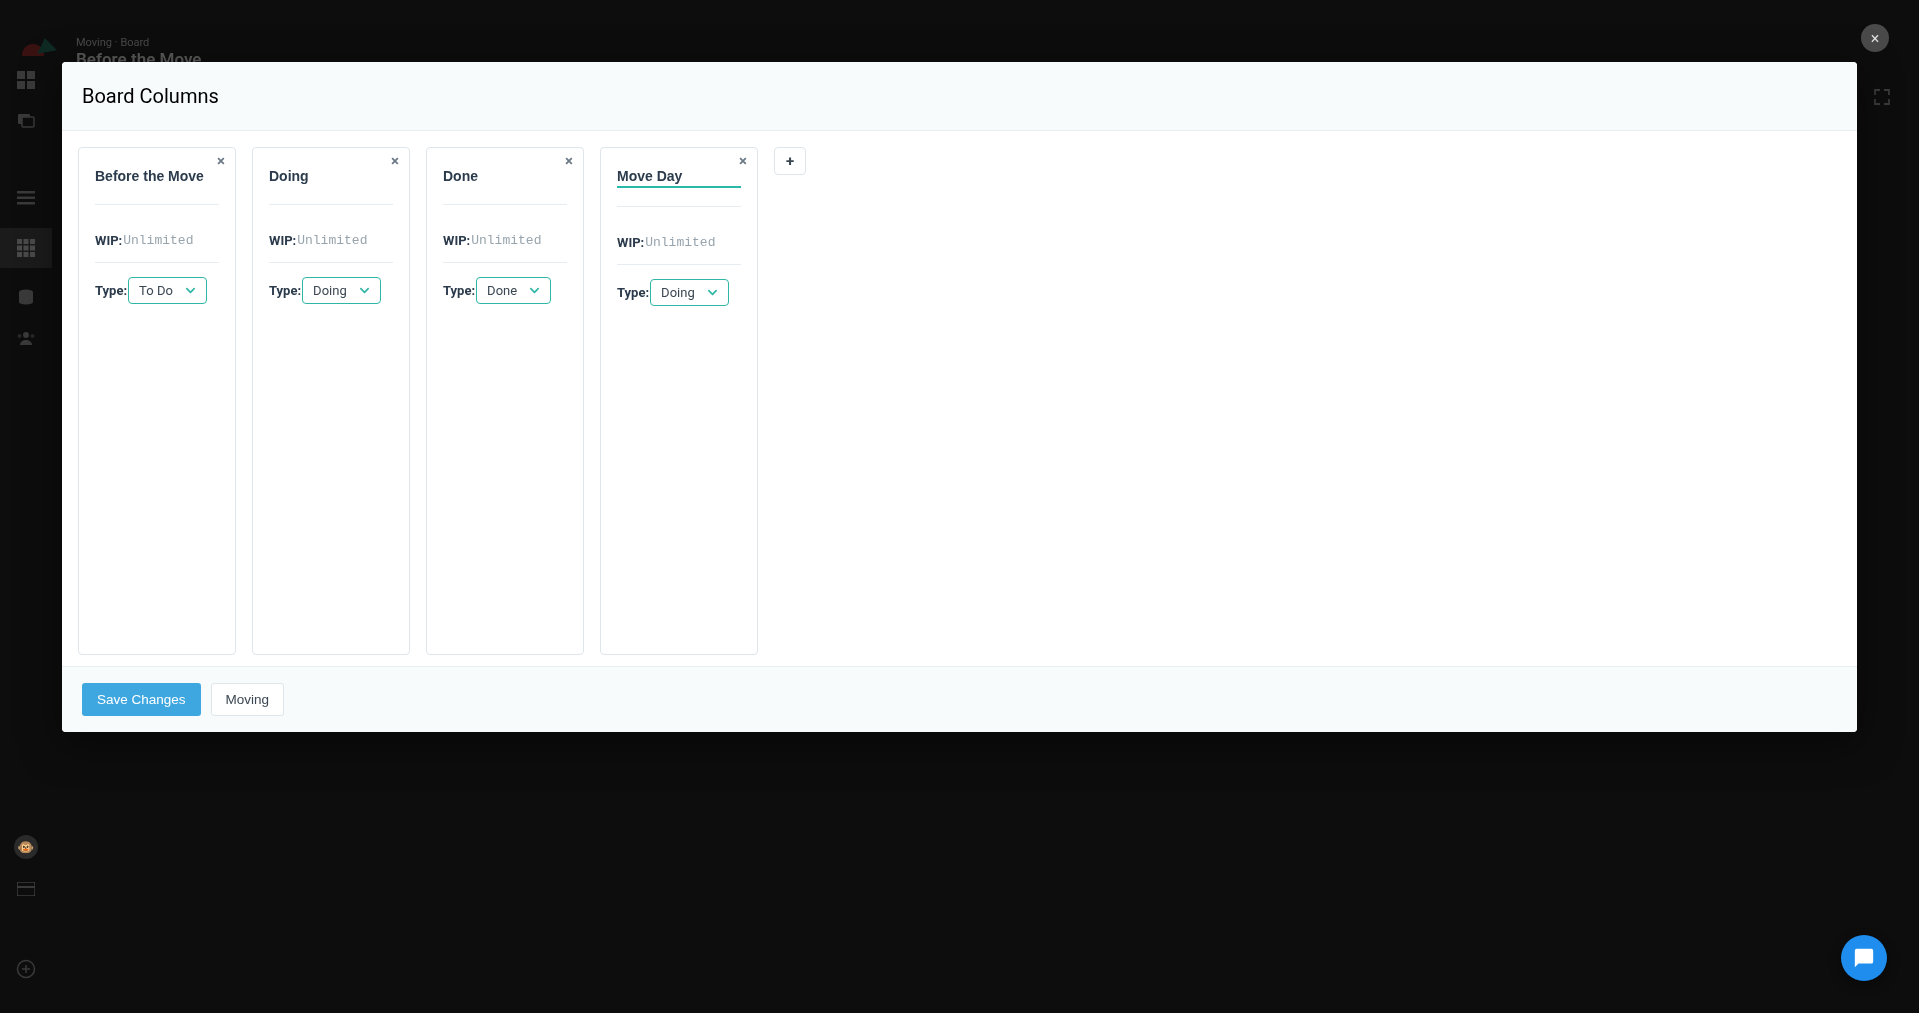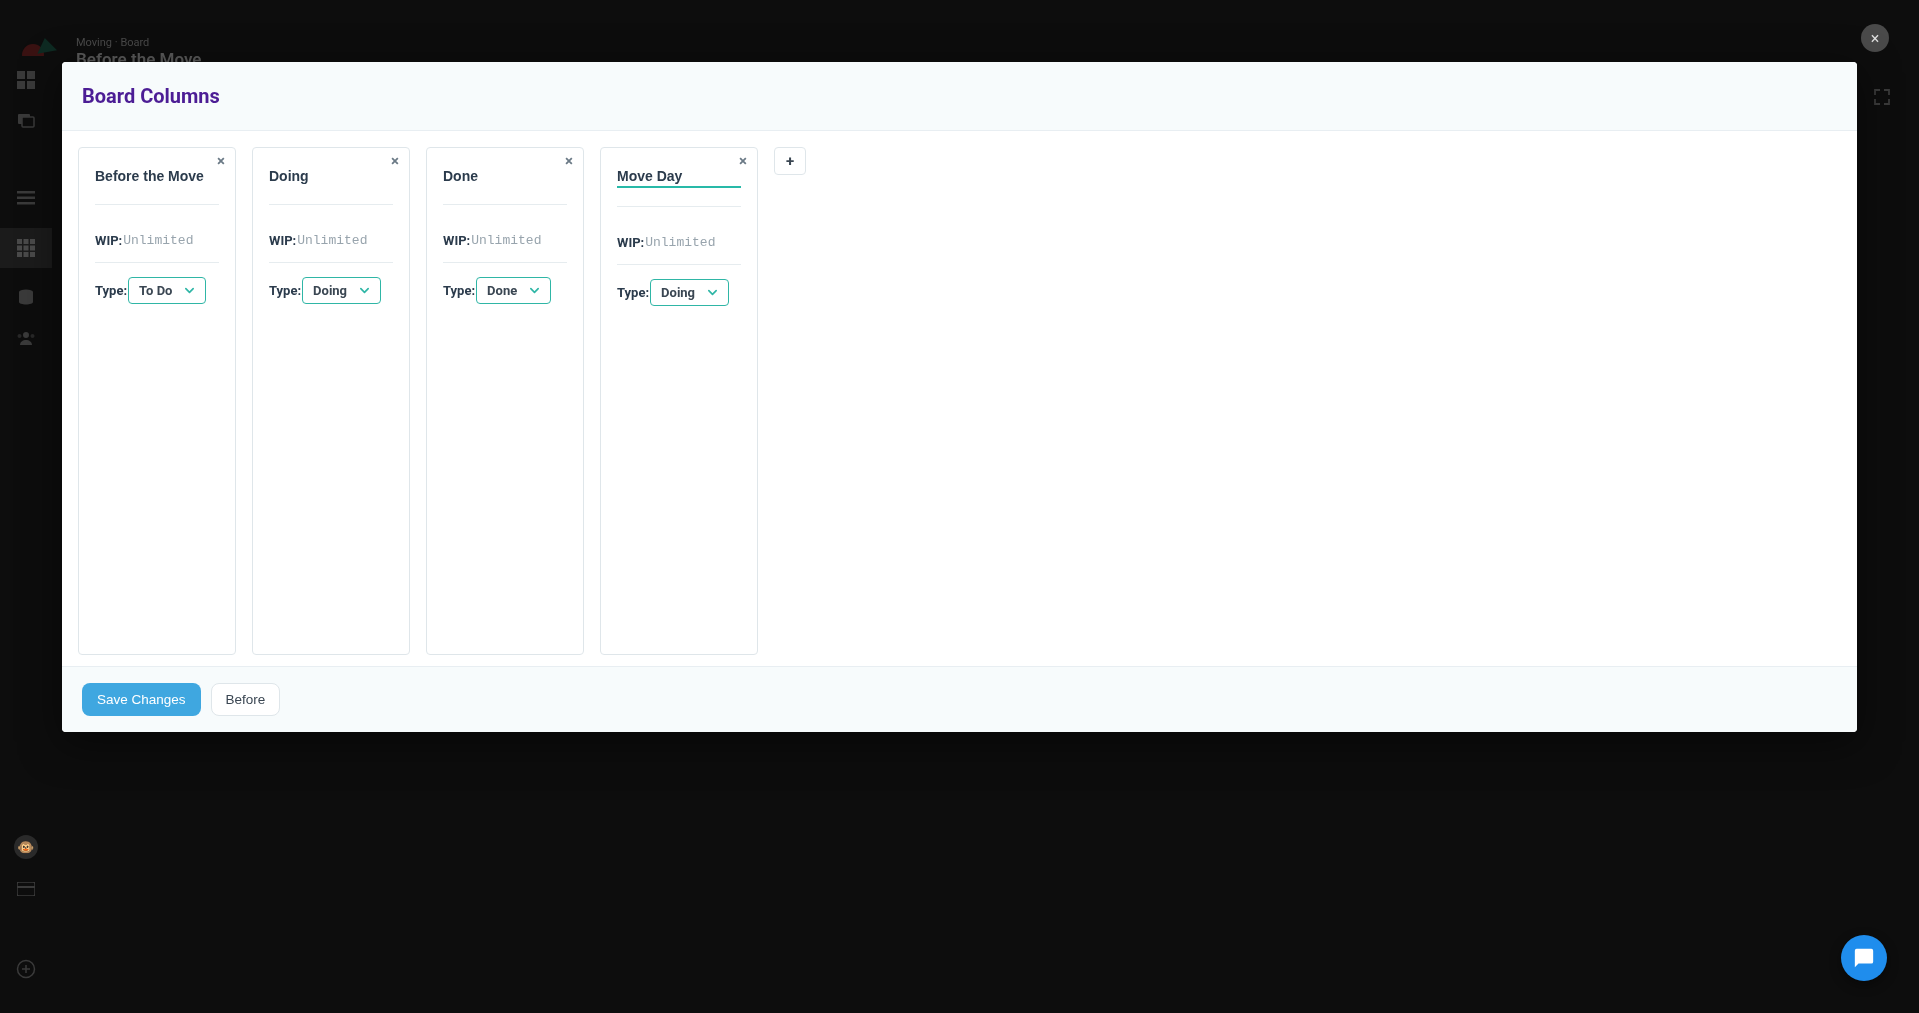--- a/index.html
+++ b/index.html
@@ -22,43 +22,43 @@
   .rail-avatar { width:24px; height:24px; border-radius:50%; background:#2a2a2a; display:flex; align-items:center; justify-content:center; font-size:14px; }
   
   .expand-btn { position:absolute; top:82px; right:22px; width:30px; height:30px; display:flex; align-items:center; justify-content:center; color:#3a3a3a; }
   
   
   .overlay { position:absolute; inset:0; background:rgba(0,0,0,0.0); }
   .close-circle { position:absolute; top:24px; right:30px; width:28px; height:28px; border-radius:50%; background:#4a4a4a; color:#ddd; display:flex; align-items:center; justify-content:center; font-size:16px; cursor:pointer; }
   
   .modal { position:absolute; left:62px; right:62px; top:62px; height:670px; background:#fff; border-radius:4px; display:flex; flex-direction:column; box-shadow:0 10px 40px rgba(0,0,0,0.5); }
   .modal-head { padding:22px 20px; border-bottom:1px solid #e8eef2; background:#f7fbfc; border-radius:4px 4px 0 0; }
-  .modal-title { font-size:20px; font-weight:700; color:#4c1d95; }
+  .modal-title { font-size:20px; font-weight:400; color:#000000; }
   
   .modal-body { flex:1; padding:16px 16px 16px 16px; display:flex; gap:16px; overflow-x:auto; }
   
   .col-card { width:158px; height:508px; border:1px solid #dfe6ea; border-radius:4px; background:#fff; padding:14px 16px; position:relative; display:flex; flex-direction:column; }
   .col-close { position:absolute; top:6px; right:10px; color:#6b7a86; font-size:15px; font-weight:700; cursor:pointer; line-height:1; }
   .col-title-wrap { border-bottom:1px solid #e6ecef; padding-bottom:18px; margin-bottom:14px; margin-top:2px; }
   .col-title { width:100%; border:none; outline:none; font-size:14px; font-weight:700; color:#2b3b4c; background:transparent; padding:4px 0 2px 0; }
   .col-title.editing { border-bottom:2px solid #28b9a8; color:#2b3b4c; }
   
   .col-row { display:flex; align-items:center; gap:1px; border-bottom:1px solid #e6ecef; padding:14px 0; }
   .col-row:last-of-type { border-bottom:none; }
   .col-label { font-size:13px; font-weight:700; color:#2b3b4c; }
   .col-wip { width:70px; border:none; outline:none; font-size:13px; color:#6b7a86; background:transparent;font-family:Liberation Mono, monospace; }
   .col-wip::placeholder { color:#98a4ad; }
   
-  .type-select { display:inline-flex; align-items:center; gap:12px; border:1px solid #2fb6a6; border-radius:4px; padding:5px 10px; font-size:13px; color:#3a4652; cursor:pointer; background:#fff;font-weight:bold; }
+  .type-select { display:inline-flex; align-items:center; gap:12px; border:1px solid #2fb6a6; border-radius:4px; padding:5px 10px; font-size:13px; color:#3a4652; cursor:pointer; background:#fff; }
   .type-select .chev { color:#2fb6a6; }
   
   .add-col-btn { width:32px; height:28px; border:1px solid #dfe6ea; border-radius:4px; background:#fff; display:flex; align-items:center; justify-content:center; color:#3a4652; cursor:pointer; margin-top:0; font-size:15px; font-weight:700; }
   
   .modal-foot { padding:16px 20px; border-top:1px solid #e8eef2; display:flex; gap:10px; background:#f7fbfc; border-radius:0 0 4px 4px; }
-  .btn { border-radius:8px; padding:8px 14px; font-size:13.5px; cursor:pointer; border:1px solid transparent; }
+  .btn { border-radius:3px; padding:8px 14px; font-size:13.5px; cursor:pointer; border:1px solid transparent; }
   .btn-primary { background:#3fa7e0; color:#fff; }
   .btn-secondary { background:#fff; color:#3a4652; border-color:#dfe6ea; }
   
   .chat-fab { position:absolute; right:32px; bottom:32px; width:46px; height:46px; border-radius:50%; background:#1f8ded; display:flex; align-items:center; justify-content:center; color:#fff; cursor:pointer; box-shadow:0 4px 12px rgba(0,0,0,0.4); }
   .chat-fab svg { width:22px; height:22px; }
   
   svg { display:block; }
 </style>
 </head>
 <body>
@@ -234,21 +234,21 @@
       </span>
     </div>
   </div>
         <div class="add-col-btn">
           <span>+</span>
         </div>
       </div>
 
     <div class="modal-foot">
       <button class="btn btn-primary">Save Changes</button>
-      <button class="btn btn-secondary">Before</button>
+      <button class="btn btn-secondary">Moving</button>
     </div>
   </div>
 
   <div class="chat-fab">
     <svg viewBox="0 0 24 24">
         <path fill="#fff" d="M20 2H4a2 2 0 0 0-2 2v18l4-4h14a2 2 0 0 0 2-2V4a2 2 0 0 0-2-2z"></path>
       </svg>
   </div>
 </div>
 

